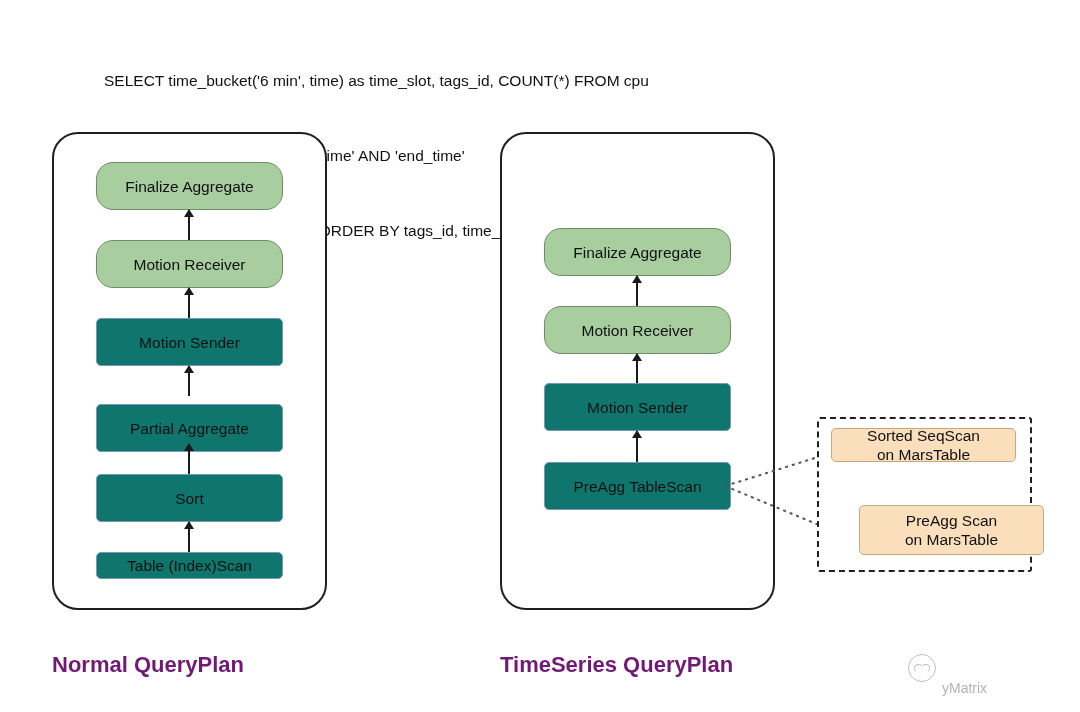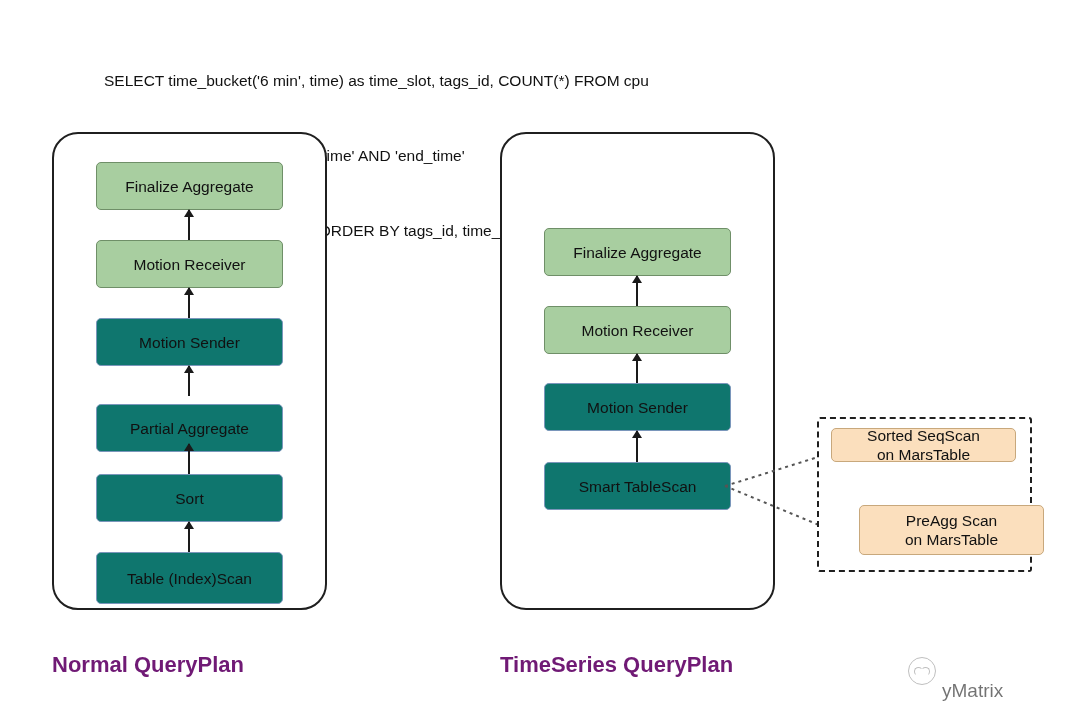--- a/index.html
+++ b/index.html
@@ -79,31 +79,31 @@
     border-radius: 5px;
     display: flex;
     align-items: center;
     justify-content: center;
     text-align: center;
     font-size: 15.5px;
     line-height: 19px;
     color: #111111;
     padding: 0 6px;
   }
-  .node.green { background: #a8ceA0; border-color: #6f8f68; }
+  .node.green { background: #a8ceA0; border-color: #6f8f68; border-radius: 17px; }
   .node.blue  { background: #0f766e; border-color: #7a96bb; }
   .node.peach { background: #fbdfbd; border-color: #c8a87c; }
 
   
   #n-finalize      { left: 96px;  top: 162px; width: 187px; height: 48px; }
   #n-motionrecv    { left: 96px;  top: 240px; width: 187px; height: 48px; }
   #n-motionsend    { left: 96px;  top: 318px; width: 187px; height: 48px; }
   #n-partial       { left: 96px;  top: 396px; width: 187px; height: 48px; margin-top: 8px; }
   #n-sort          { left: 96px;  top: 474px; width: 187px; height: 48px; }
-  #n-tablescan     { left: 96px;  top: 552px; width: 187px; height: 52px; }
+  #n-tablescan     { left: 96px;  top: 552px; width: 187px; height: 27px; }
 
   
   #t-finalize      { left: 544px; top: 228px; width: 187px; height: 48px; }
   #t-motionrecv    { left: 544px; top: 306px; width: 187px; height: 48px; }
   #t-motionsend    { left: 544px; top: 383px; width: 187px; height: 48px; }
   #t-smartscan     { left: 544px; top: 462px; width: 187px; height: 48px; }
 
   
   #d-sortedseq     { left: 831px; top: 428px; width: 185px; height: 34px; flex-direction: column; }
   #d-preagg        { left: 831px; top: 505px; width: 185px; height: 50px; flex-direction: column; margin-left: 28px; }
@@ -192,22 +192,22 @@
     right: 5px;
     top: 9px;
     width: 7px;
     height: 7px;
     border-radius: 50%;
     border: 1.5px solid #8a8a8a;
     border-bottom-color: transparent;
     border-left-color: transparent;
   }
   .wm-text {
-    font-size: 19px;
-    color: #000000;
+    font-size: 14px;
+    color: #737373;
     margin-top: 40px;
   }
 </style>
 </head>
 <body>
 
 <div class="canvas">
 
   <div class="sql-block">
     <span class="sql-line">SELECT time_bucket('6 min', time) as time_slot, tags_id, COUNT(*) FROM cpu</span>
@@ -230,21 +230,21 @@
   <div class="node blue" id="n-tablescan">Table (Index)Scan</div>
 
   <div class="panel" id="panel-timeseries"></div>
 
   <div class="node green" id="t-finalize">Finalize Aggregate</div>
   <div class="arrow" id="a-t1"></div>
   <div class="node green" id="t-motionrecv">Motion Receiver</div>
   <div class="arrow" id="a-t2"></div>
   <div class="node blue" id="t-motionsend">Motion Sender</div>
   <div class="arrow" id="a-t3"></div>
-  <div class="node blue" id="t-smartscan">Smart TableScan</div>
+  <div class="node blue" id="t-smartscan">PreAgg TableScan</div>
 
   <svg class="dotted-svg">
     <line x1="0" y1="56" x2="106" y2="23" stroke="#555555" stroke-width="2" stroke-dasharray="3,4"></line>
     <polygon points="106,23 98,22 100,28" fill="#555555"></polygon>
     <line x1="0" y1="56" x2="106" y2="100" stroke="#555555" stroke-width="2" stroke-dasharray="3,4"></line>
     <polygon points="106,100 98,94 97,101" fill="#555555"></polygon>
   </svg>
 
   <div class="dashed-panel"></div>
 

